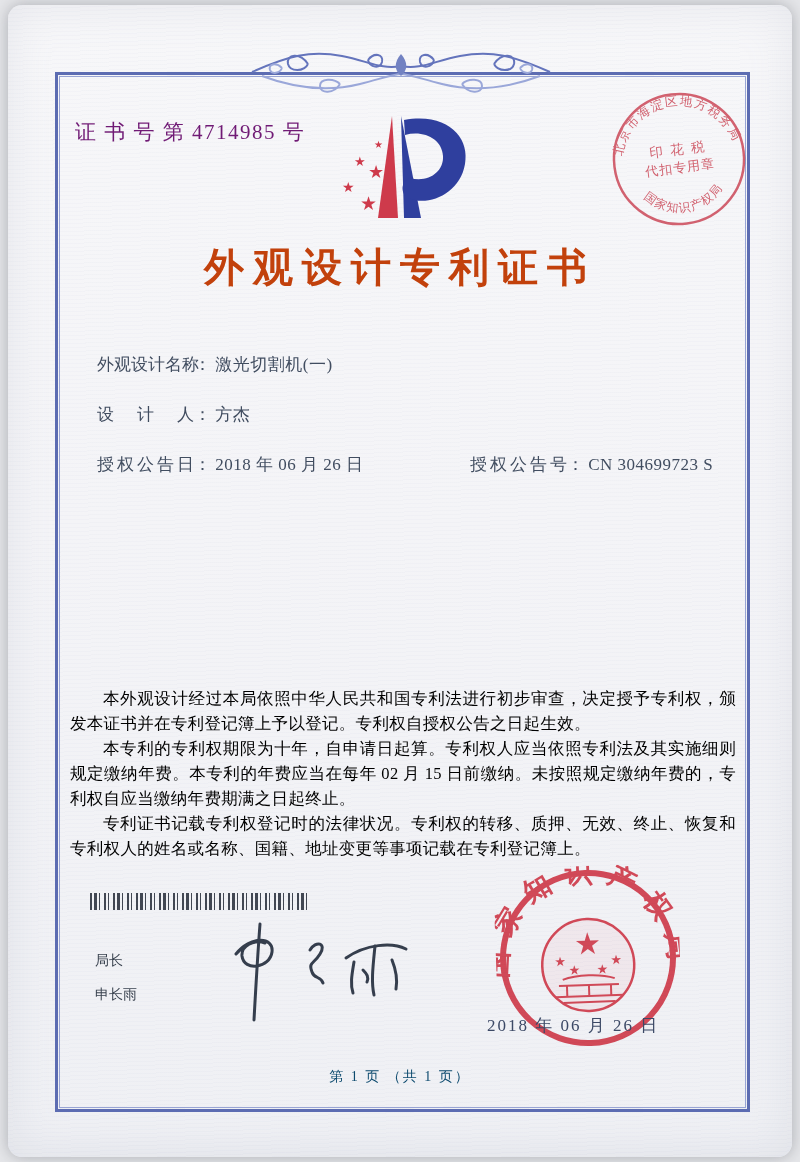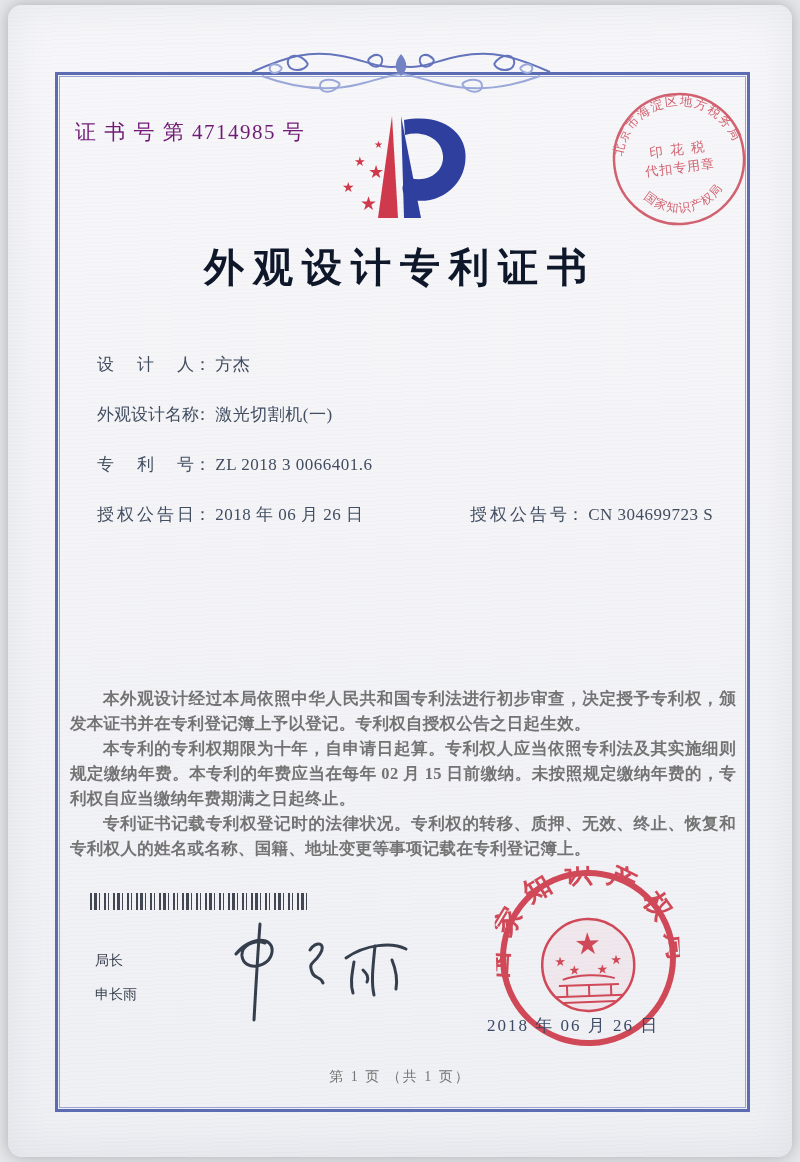--- a/index.html
+++ b/index.html
@@ -9,42 +9,42 @@
          background:linear-gradient(180deg,#f7f7f9 0%,#f4f4f7 45%,#eff0f4 100%);
          box-shadow:0 0 16px rgba(60,63,75,.35), inset 0 0 46px rgba(130,136,155,.14);}
   .paper::before{content:"";position:absolute;inset:0;border-radius:14px;
          background:repeating-linear-gradient(178deg, rgba(150,160,195,.045) 0 1px, transparent 1px 4px);}
   .frame-outer{position:absolute;left:55px;top:72px;width:689px;height:1034px;
          border:3px solid #5c6cb2;}
   .frame-inner{position:absolute;inset:1px;border:1px solid #98a4d4;}
   .abs{position:absolute;}
   .cert-no{left:75px;top:118px;font-size:21px;color:#701a75;letter-spacing:1.5px;z-index:3;}
   .title{left:0;top:240px;width:800px;text-align:center;font-size:40px;font-weight:700;
-         letter-spacing:9px;color:#0f172a;z-index:3;}
+         letter-spacing:9px;color:#c2410c;z-index:3;}
   .fields{left:97px;top:350px;width:645px;font-size:17px;color:#414d60;z-index:3;}
   .frow{position:relative;line-height:29px;margin-bottom:21px;white-space:nowrap;}
   .frow.wrap{white-space:normal;}
   .flabel{display:inline-block;width:97px;text-align:justify;text-align-last:justify;vertical-align:top;}
   .fcolon{display:inline-block;vertical-align:top;}
   .fvalue{display:inline-block;vertical-align:top;letter-spacing:.5px;}
   .fvalue.pre{white-space:pre-line;width:505px;}
   .grant-right{position:absolute;left:373px;top:0;white-space:nowrap;}
   .paragraphs{left:70px;top:686px;width:666px;font-size:16.5px;line-height:25px;
-         color:#737373;text-align:justify;z-index:3;font-weight:bold;}
+         color:#000000;text-align:justify;z-index:3;}
   .paragraphs p{margin:0;text-indent:2em;letter-spacing:.3px;}
   .barcode{left:90px;top:893px;width:218px;height:17px;z-index:3;opacity:.85;
          background:repeating-linear-gradient(90deg,#232936 0 2px,transparent 2px 4px,#232936 4px 7px,
          transparent 7px 9px,#232936 9px 10px,transparent 10px 14px,#232936 14px 16px,
          transparent 16px 18px,#232936 18px 19px,transparent 19px 23px);}
   .signer{left:95px;top:944px;font-size:14px;color:#39424f;line-height:34px;z-index:3;}
   .signature{left:208px;top:916px;z-index:3;}
   .seal{left:496px;top:866px;z-index:3;mix-blend-mode:multiply;opacity:.93;transform:rotate(-2deg);}
   .tax-stamp{left:608px;top:88px;z-index:4;mix-blend-mode:multiply;opacity:.88;transform:rotate(-7deg);}
   .seal-date{left:487px;top:1014px;font-size:17px;color:#3c4966;letter-spacing:2px;z-index:5;}
-  .footer{left:0;top:1068px;width:800px;text-align:center;font-size:14px;color:#737373;
+  .footer{left:0;top:1068px;width:800px;text-align:center;font-size:14px;color:#0c4a6e;
          letter-spacing:2px;z-index:3;}
   .ornament{left:248px;top:40px;z-index:3;}
   .logo{left:308px;top:104px;z-index:3;}
   .star-font{font-family:"DejaVu Sans",sans-serif;}
 </style>
 </head>
 <body>
 
 <div class="photo">
   <div class="paper"></div>
@@ -96,30 +96,26 @@
     <text x="71" y="66" text-anchor="middle" fill="#d5505f" font-size="13.5" letter-spacing="2">印 花 税</text>
     <text x="71" y="84" text-anchor="middle" fill="#d5505f" font-size="13" letter-spacing="1">代扣专用章</text>
   </svg>
 
   <div class="abs cert-no">证 书 号 第 4714985 号</div>
 
   <div class="abs title">外观设计专利证书</div>
 
   <div class="abs fields">
     <div class="frow">
-      <span class="flabel">设计人</span><span class="fcolon">：</span>
-      <span class="fvalue">方杰</span>
-    </div>
-    <div class="frow">
       <span class="flabel">外观设计名称</span><span class="fcolon">：</span>
       <span class="fvalue">激光切割机(一)</span>
     </div>
     <div class="frow">
-      <span class="flabel">专利号</span><span class="fcolon">：</span>
-      <span class="fvalue">ZL 2018 3 0066401.6</span>
+      <span class="flabel">设计人</span><span class="fcolon">：</span>
+      <span class="fvalue">方杰</span>
     </div>
     <div class="frow">
       <span class="flabel">授权公告日</span><span class="fcolon">：</span>
       <span class="fvalue">2018 年 06 月 26 日</span>
       <span class="grant-right">
         <span class="flabel">授权公告号</span><span class="fcolon">：</span>
         <span class="fvalue">CN 304699723 S</span>
       </span>
     </div>
   </div>

